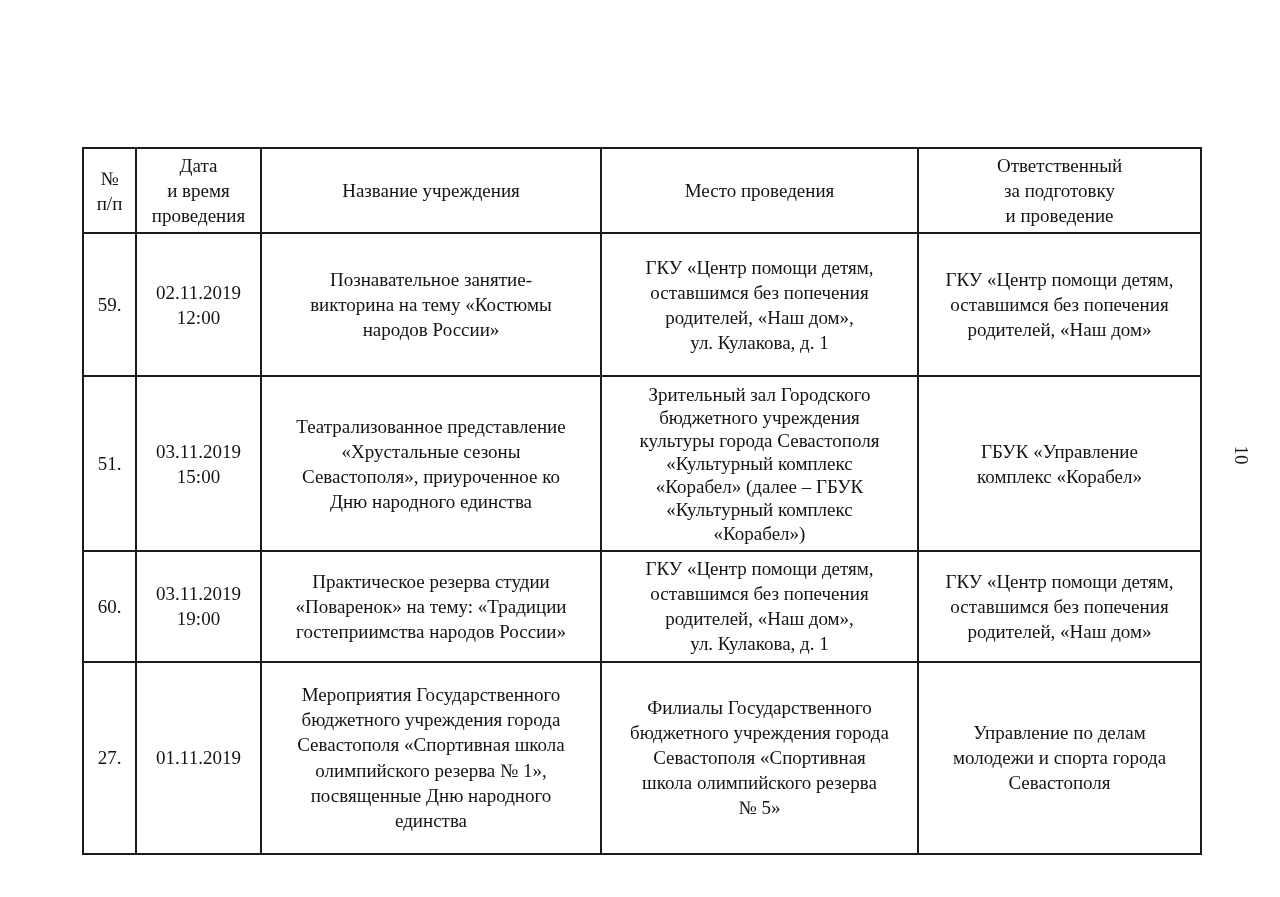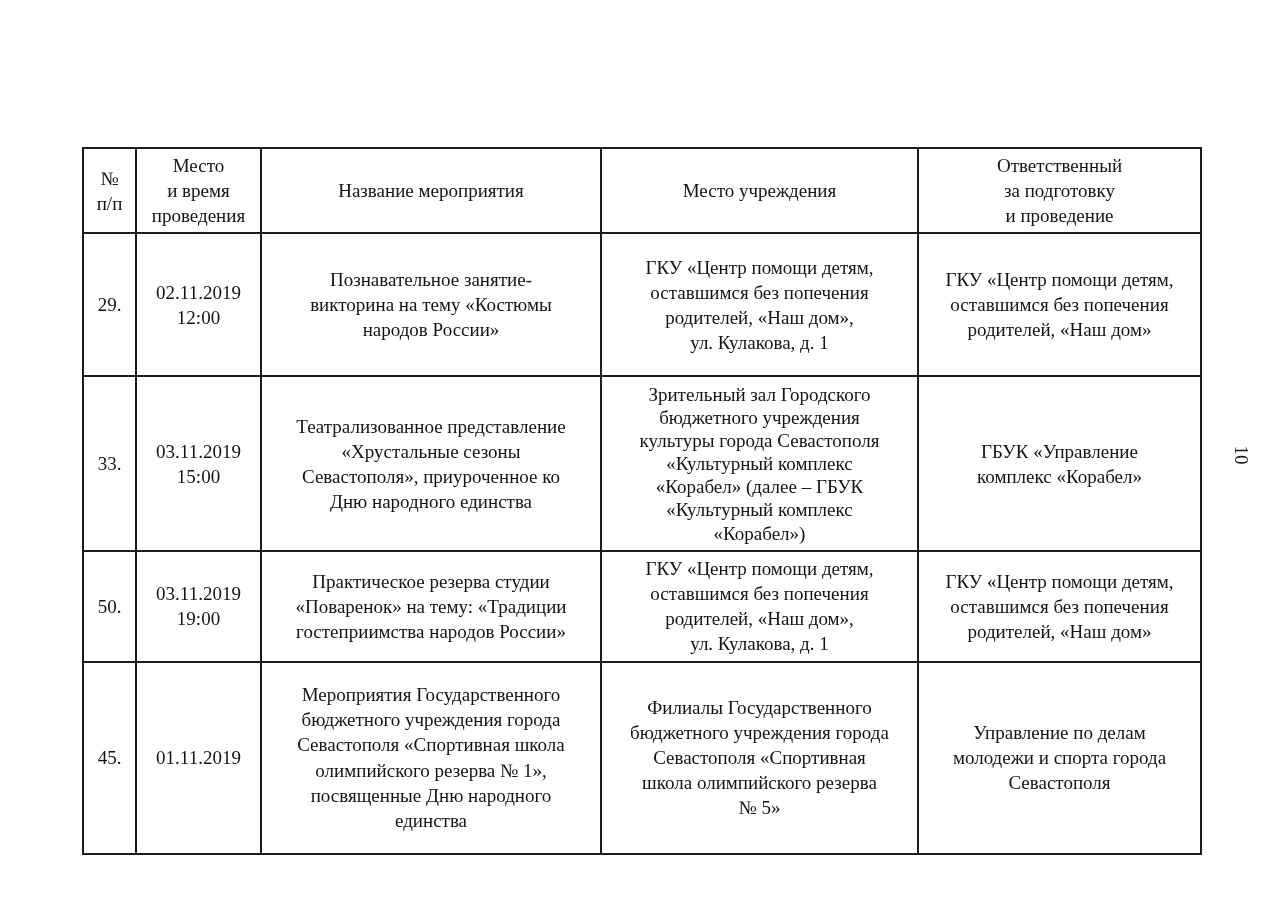--- a/index.html
+++ b/index.html
@@ -66,83 +66,83 @@
       <col style="width:53px">
       <col style="width:125px">
       <col style="width:340px">
       <col style="width:317px">
       <col style="width:283px">
     </colgroup>
     <tbody>
       <tr class="header-row">
         <th>№
 п/п</th>
-        <th>Место
+        <th>Дата
 и время
 проведения</th>
-        <th>Название мероприятия</th>
-        <th>Место учреждения</th>
+        <th>Название учреждения</th>
+        <th>Место проведения</th>
         <th>Ответственный
 за подготовку
 и проведение</th>
       </tr>
 
       <tr class="row-0">
-        <td>29.</td>
+        <td>59.</td>
         <td>02.11.2019
 12:00</td>
         <td>Познавательное занятие-
 викторина на тему «Костюмы
 народов России»</td>
         <td class="place-cell">ГКУ «Центр помощи детям,
 оставшимся без попечения
 родителей, «Наш дом»,
 ул. Кулакова, д. 1</td>
         <td>ГКУ «Центр помощи детям,
 оставшимся без попечения
 родителей, «Наш дом»</td>
       </tr>
 
       <tr class="row-1">
-        <td>33.</td>
+        <td>51.</td>
         <td>03.11.2019
 15:00</td>
         <td>Театрализованное представление
 «Хрустальные сезоны
 Севастополя», приуроченное ко
 Дню народного единства</td>
         <td class="place-cell">Зрительный зал Городского
 бюджетного учреждения
 культуры города Севастополя
 «Культурный комплекс
 «Корабел» (далее – ГБУК
 «Культурный комплекс
 «Корабел»)</td>
         <td>ГБУК «Управление
 комплекс «Корабел»</td>
       </tr>
 
       <tr class="row-2">
-        <td>50.</td>
+        <td>60.</td>
         <td>03.11.2019
 19:00</td>
         <td>Практическое резерва студии
 «Поваренок» на тему: «Традиции
 гостеприимства народов России»</td>
         <td class="place-cell">ГКУ «Центр помощи детям,
 оставшимся без попечения
 родителей, «Наш дом»,
 ул. Кулакова, д. 1</td>
         <td>ГКУ «Центр помощи детям,
 оставшимся без попечения
 родителей, «Наш дом»</td>
       </tr>
 
       <tr class="row-3">
-        <td>45.</td>
+        <td>27.</td>
         <td>01.11.2019</td>
         <td>Мероприятия Государственного
 бюджетного учреждения города
 Севастополя «Спортивная школа
 олимпийского резерва № 1»,
 посвященные Дню народного
 единства</td>
         <td class="place-cell">Филиалы Государственного
 бюджетного учреждения города
 Севастополя «Спортивная

